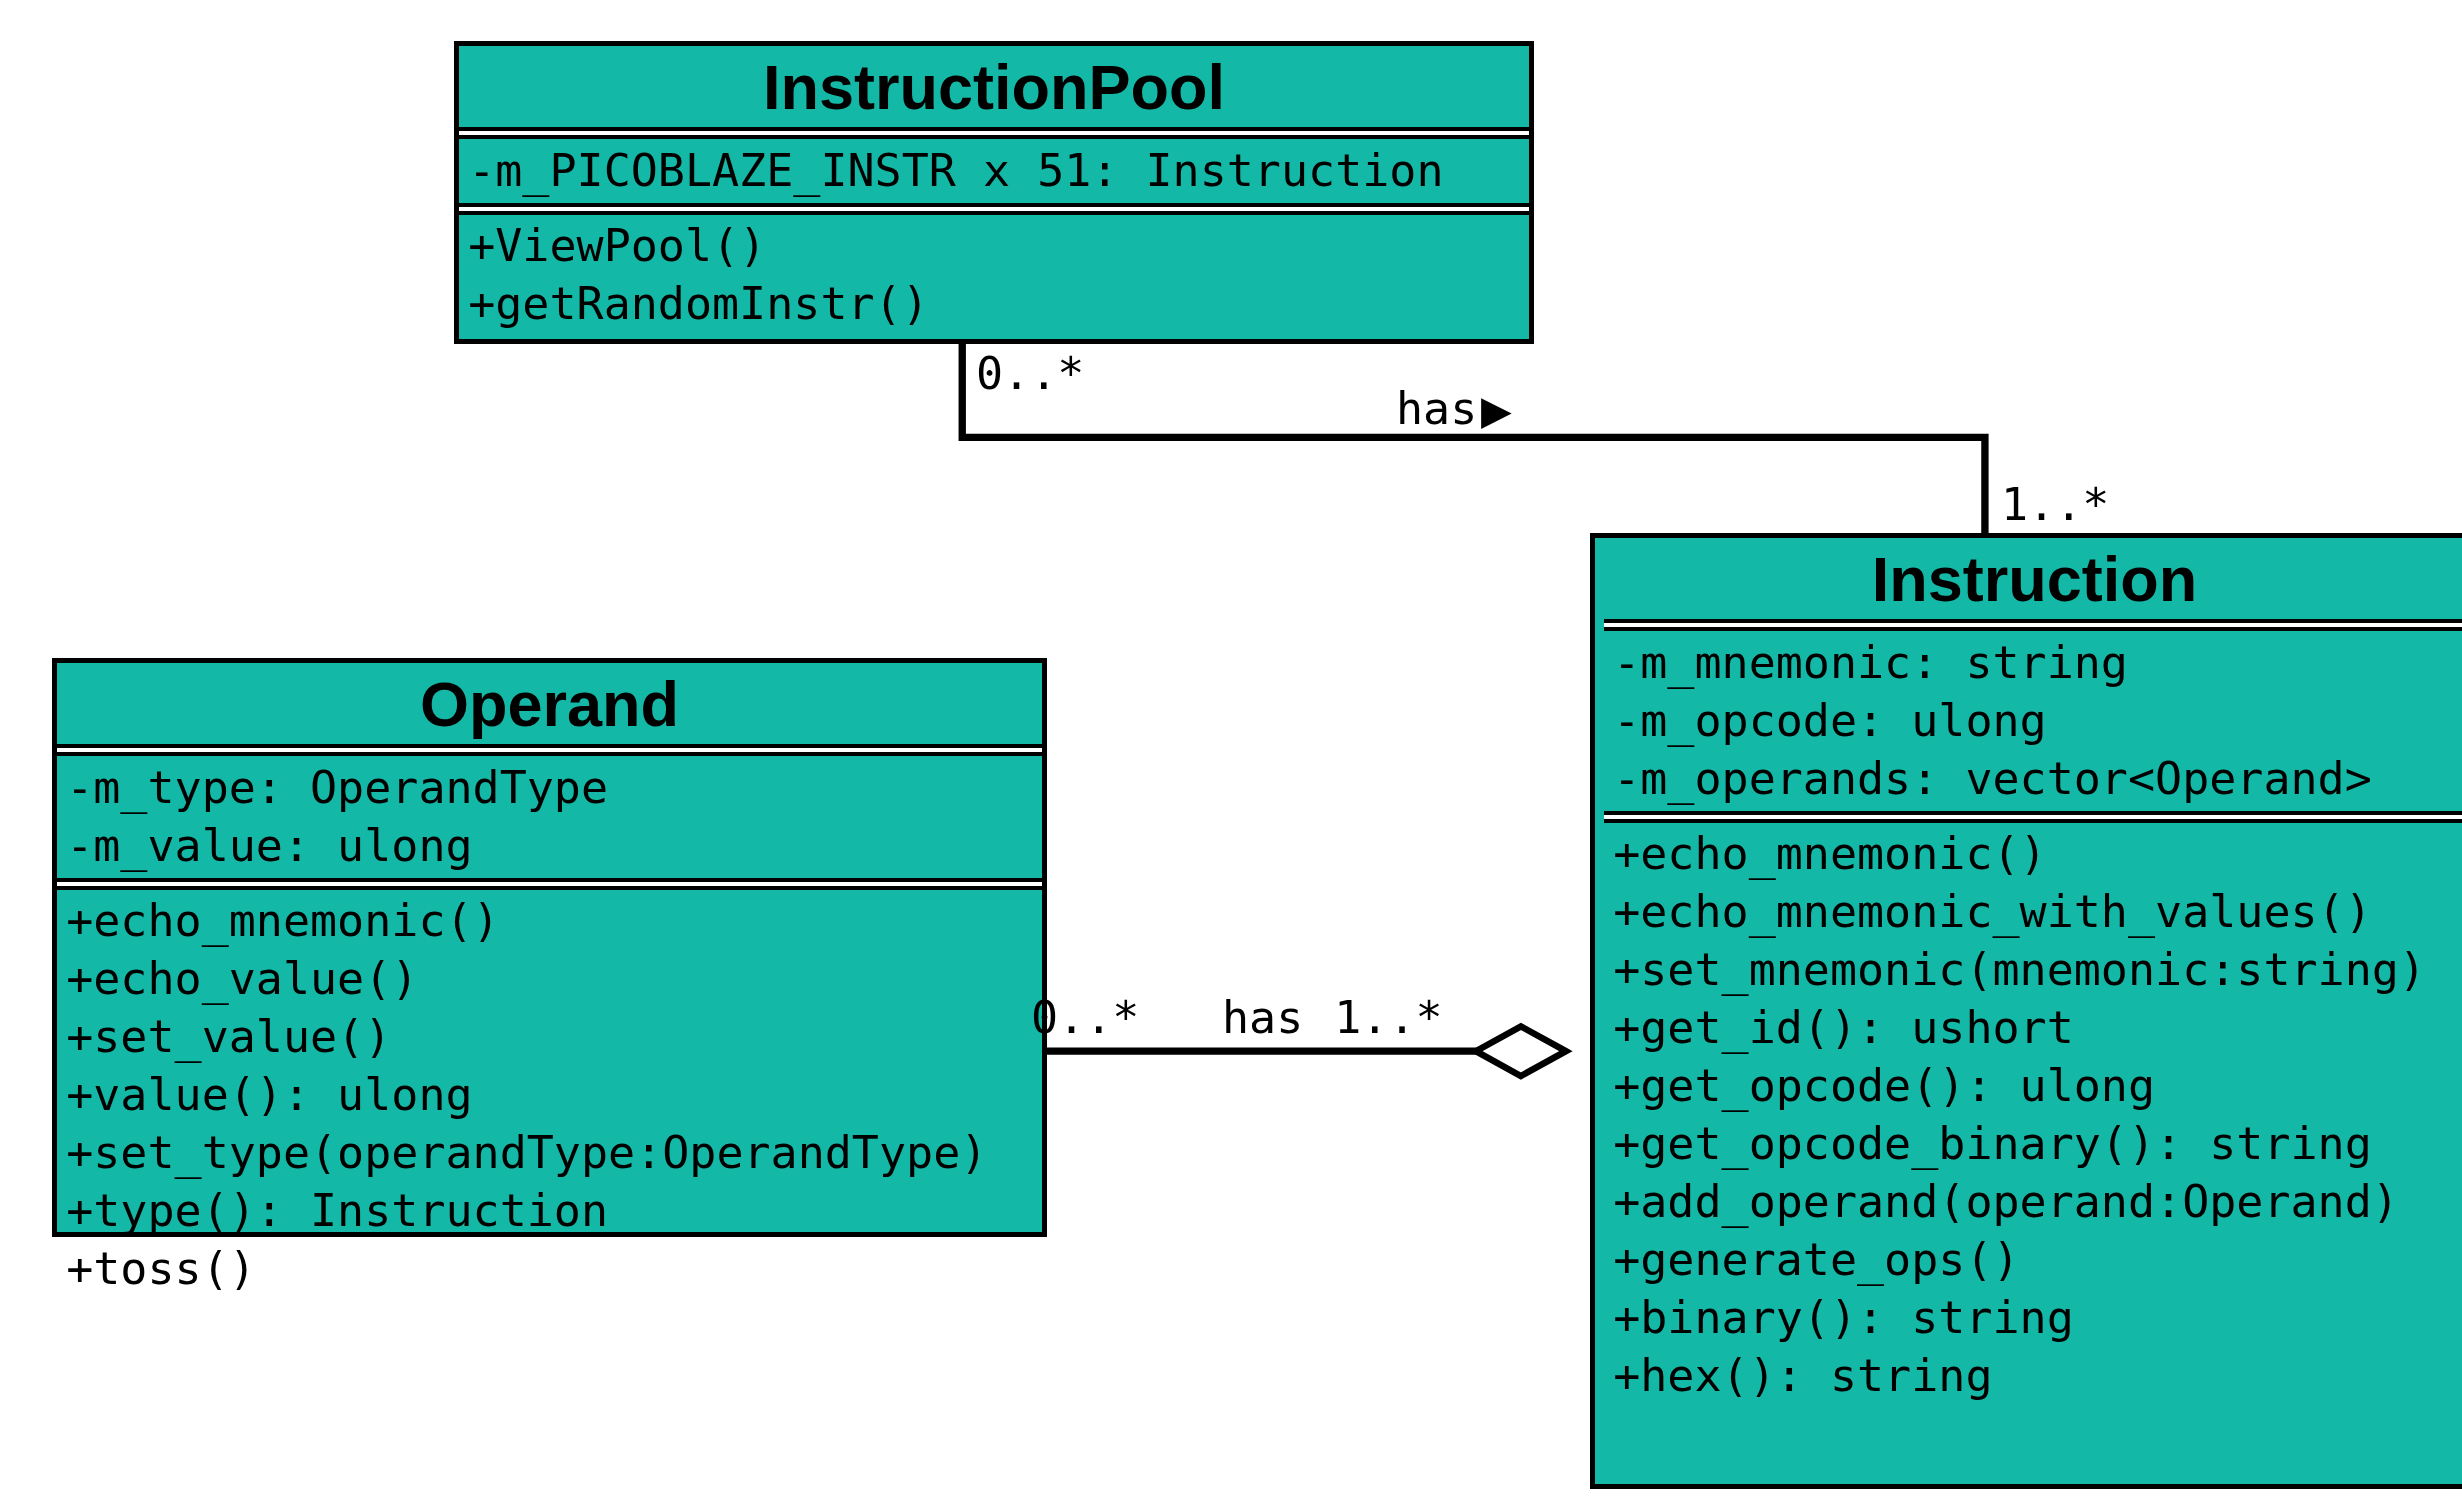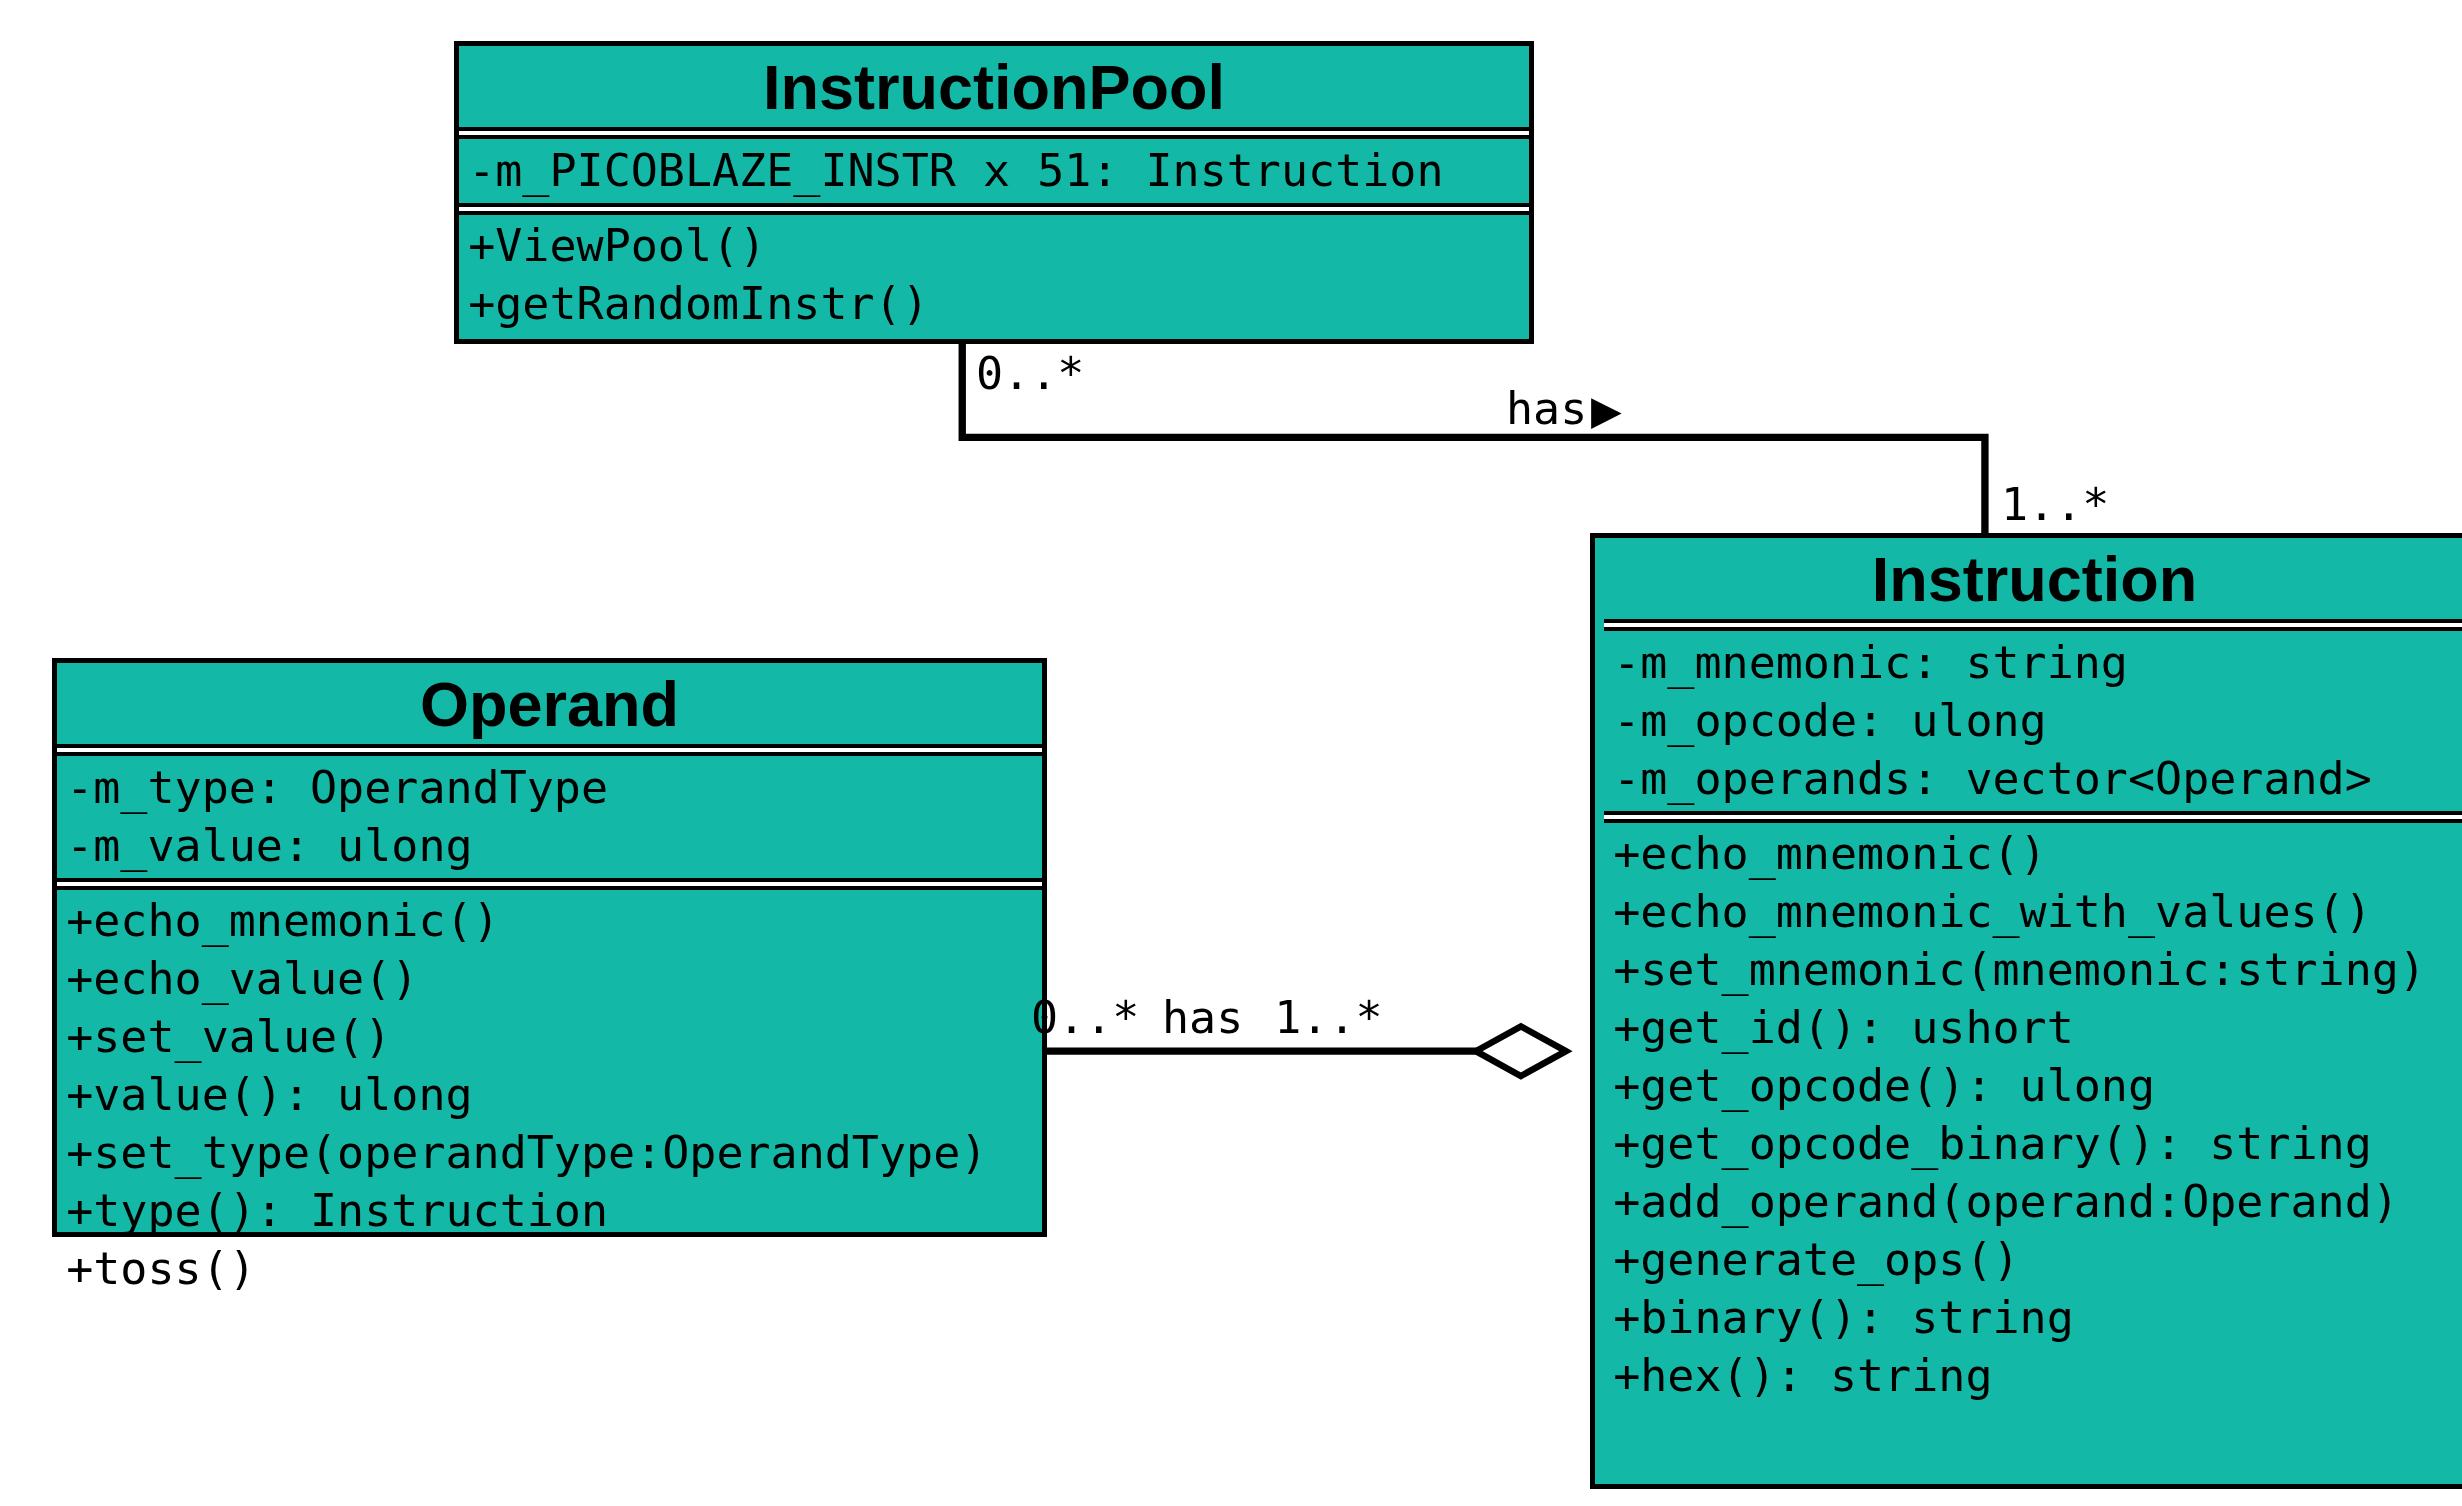--- a/index.html
+++ b/index.html
@@ -148,20 +148,20 @@
       <div class="uml-line">+get_opcode(): ulong</div>
       <div class="uml-line">+get_opcode_binary(): string</div>
       <div class="uml-line">+add_operand(operand:Operand)</div>
       <div class="uml-line">+generate_ops()</div>
       <div class="uml-line">+binary(): string</div>
       <div class="uml-line">+hex(): string</div>
     </div>
   </div>
 
   <div class="edge-label" style="left:976px; top:345px;">0..*</div>
-  <div class="edge-label" style="left:1506px; top:380px;"><span>has</span><span class="arrow">▶</span></div>
+  <div class="edge-label" style="left:1396px; top:380px;"><span>has</span><span class="arrow">▶</span></div>
   <div class="edge-label" style="left:2001px; top:476px;">1..*</div>
 
   <div class="edge-label" style="left:1031px; top:989px;">0..*</div>
-  <div class="edge-label" style="left:1162px; top:989px;"><span>has</span><span class="mult-gap"></span><span>1..*</span></div>
+  <div class="edge-label" style="left:1222px; top:989px;"><span>has</span><span class="mult-gap"></span><span>1..*</span></div>
 
 </div>
 
 
 </body></html>

